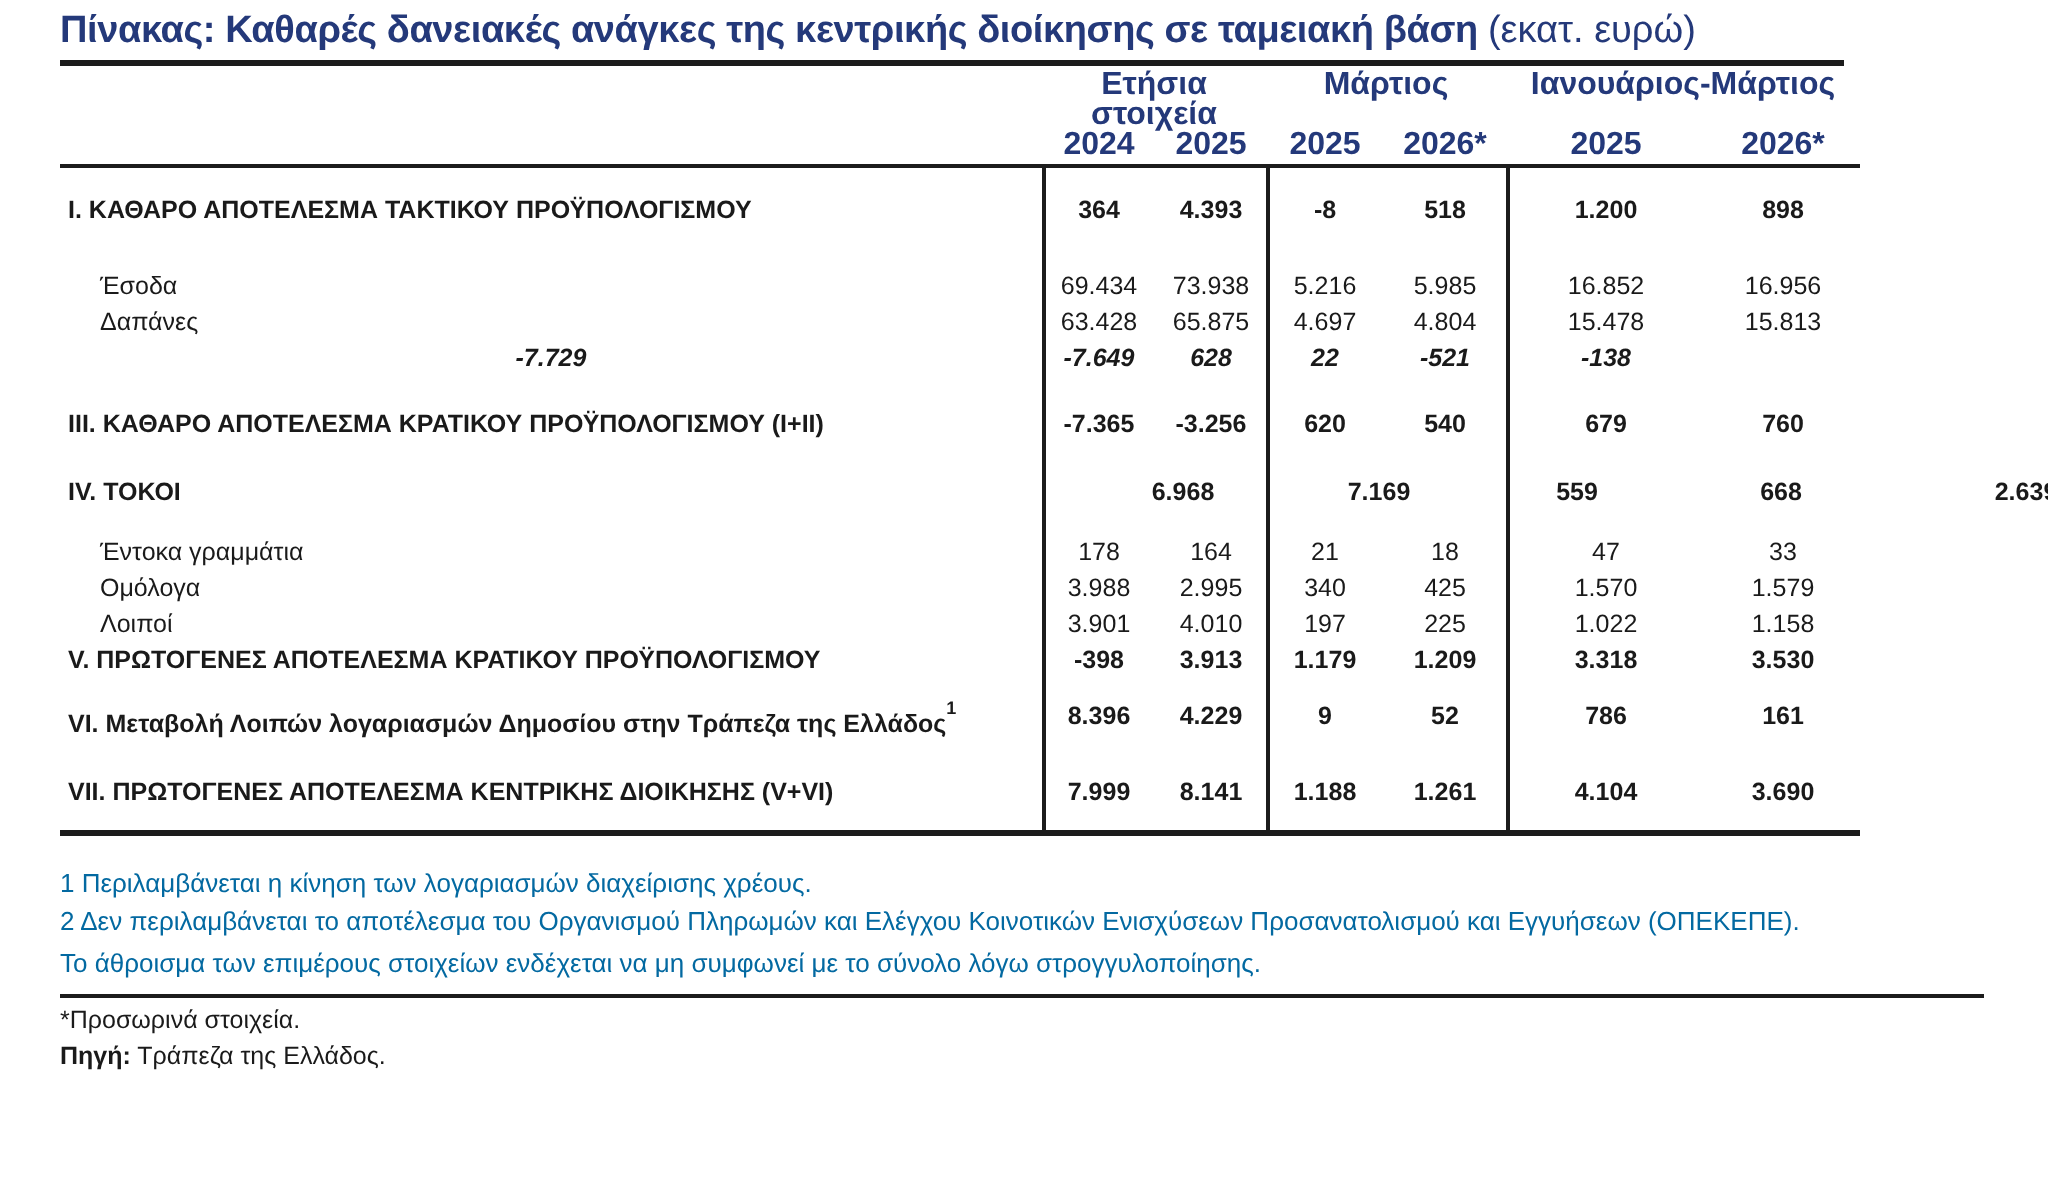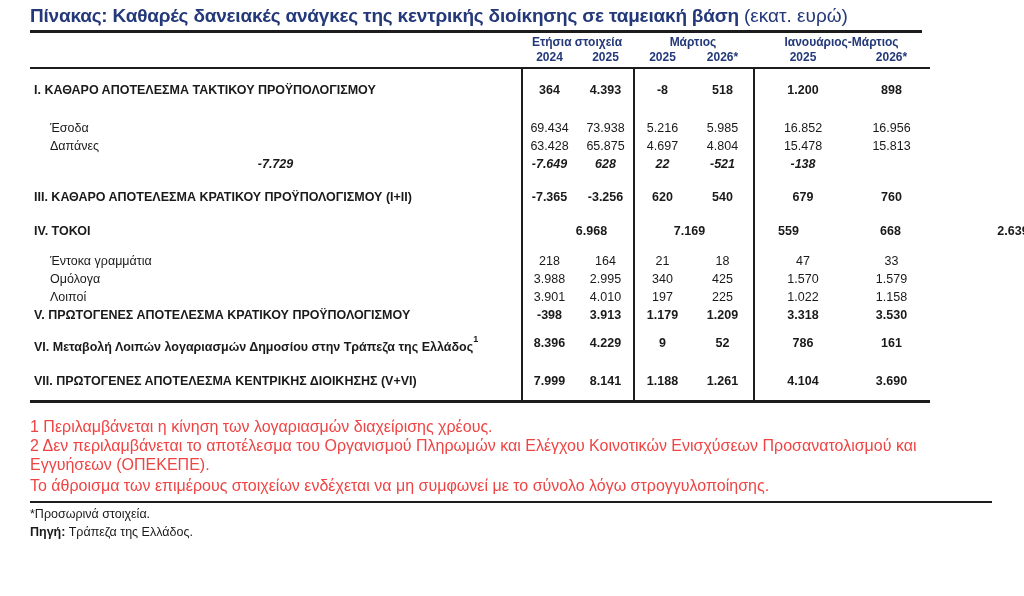--- a/index.html
+++ b/index.html
@@ -22,21 +22,21 @@
   .title-main { font-size:19px; font-weight:bold; color:var(--accent,#24397A); letter-spacing:-0.2px; }
   .title-unit { font-size:19px; font-weight:normal; color:var(--accent,#24397A); margin-left:5px; }
 
   
   .cols { display:grid; grid-template-columns:491px 57px 55px 59px 61px 100px 77px; }
 
   
   .thead { width:900px; margin-top:2px; border-bottom:2px solid var(--line,#1c1c1c); padding-bottom:2px; }
   .thead .hrow { line-height:15px; }
   .h-group, .h-year {
-    text-align:center; font-size:12px; font-weight:bold; color:var(--accent,#24397A);
+    text-align:center; font-size:16px; font-weight:bold; color:var(--accent,#24397A);
   }
   .hg1 { grid-column:2/4; } .hg2 { grid-column:4/6; } .hg3 { grid-column:6/8; }
 
   
   .tbody-wrap {
     position:relative; width:900px;
     border-bottom:3px solid var(--line,#1c1c1c);
     padding:12px 0 10px 0;
   }
   .vline { position:absolute; top:0; bottom:0; width:1.5px; background:var(--line,#1c1c1c); }
@@ -55,21 +55,21 @@
   .rows > .trow:nth-child(2)  { margin-top:20px; }
   .rows > .trow:nth-child(5)  { margin-top:15px; }
   .rows > .trow:nth-child(6)  { margin-top:16px;gap:42px; }
   .rows > .trow:nth-child(7)  { margin-top:12px; }
   .rows > .trow:nth-child(11) { margin-top:10px; }
   .rows > .trow:nth-child(12) { margin-top:16px; }
   .rows > .trow:nth-child(13) { margin-top:14px; }
   .rows > .trow:nth-child(14) { margin-top:13px; }
 
   
-  .footnotes { width:962px; margin-top:14px; font-size:16px; line-height:19px; color:#ef4444; }
+  .footnotes { width:962px; margin-top:14px; font-size:13px; line-height:19px; color:#0369a1; }
   .footnotes .fnote:nth-child(3) { margin-top:2px; }
   .foot-sep { width:962px; border-bottom:2.5px solid var(--line,#1c1c1c); margin-top:6px; }
   .bottom-notes { margin-top:3px; font-size:12.5px; line-height:17.5px; }
   .src-label { font-weight:bold; }
 </style>
 </head>
 <body>
 
 <div class="page">
 
@@ -166,21 +166,21 @@
     <div class="val">559</div>
     <div class="val">668</div>
     <div class="val">2.639</div>
     <div class="val">2.770</div>
   </div>
         <div class="cols trow row-sub">
     <div class="cell-label">
       <span class="lbl-line"><span class="lbl-text">Έντοκα γραμμάτια</span></span>
       
     </div>
-    <div class="val">218</div>
+    <div class="val">178</div>
     <div class="val">164</div>
     <div class="val">21</div>
     <div class="val">18</div>
     <div class="val">47</div>
     <div class="val">33</div>
   </div>
         <div class="cols trow row-sub">
     <div class="cell-label">
       <span class="lbl-line"><span class="lbl-text">Ομόλογα</span></span>
       

